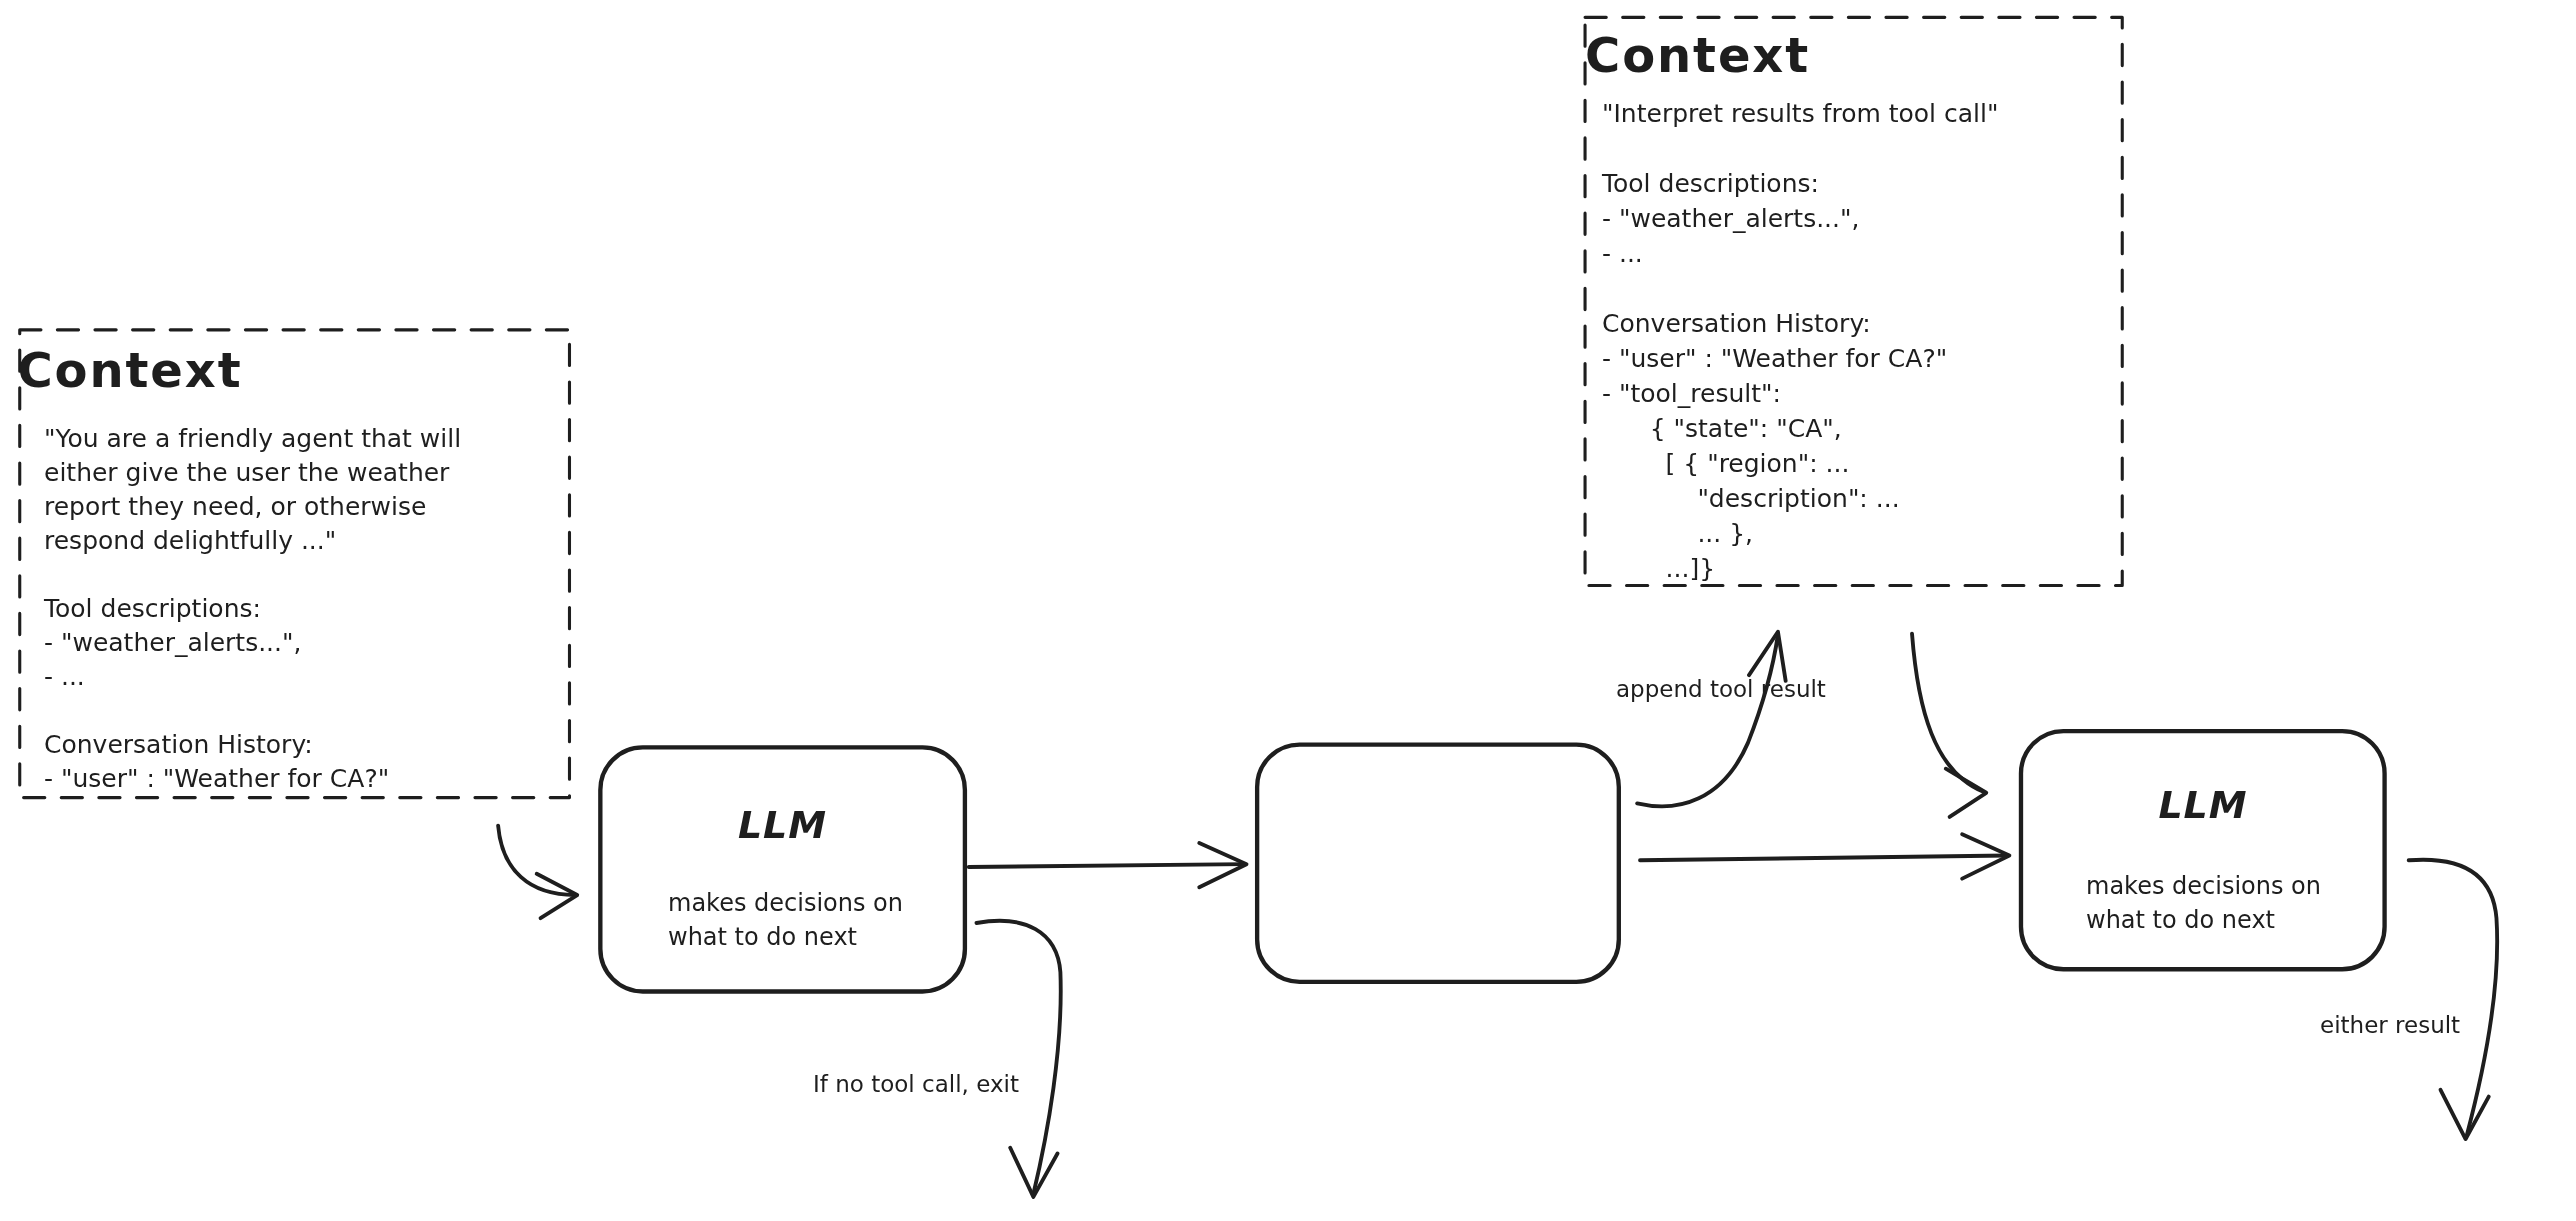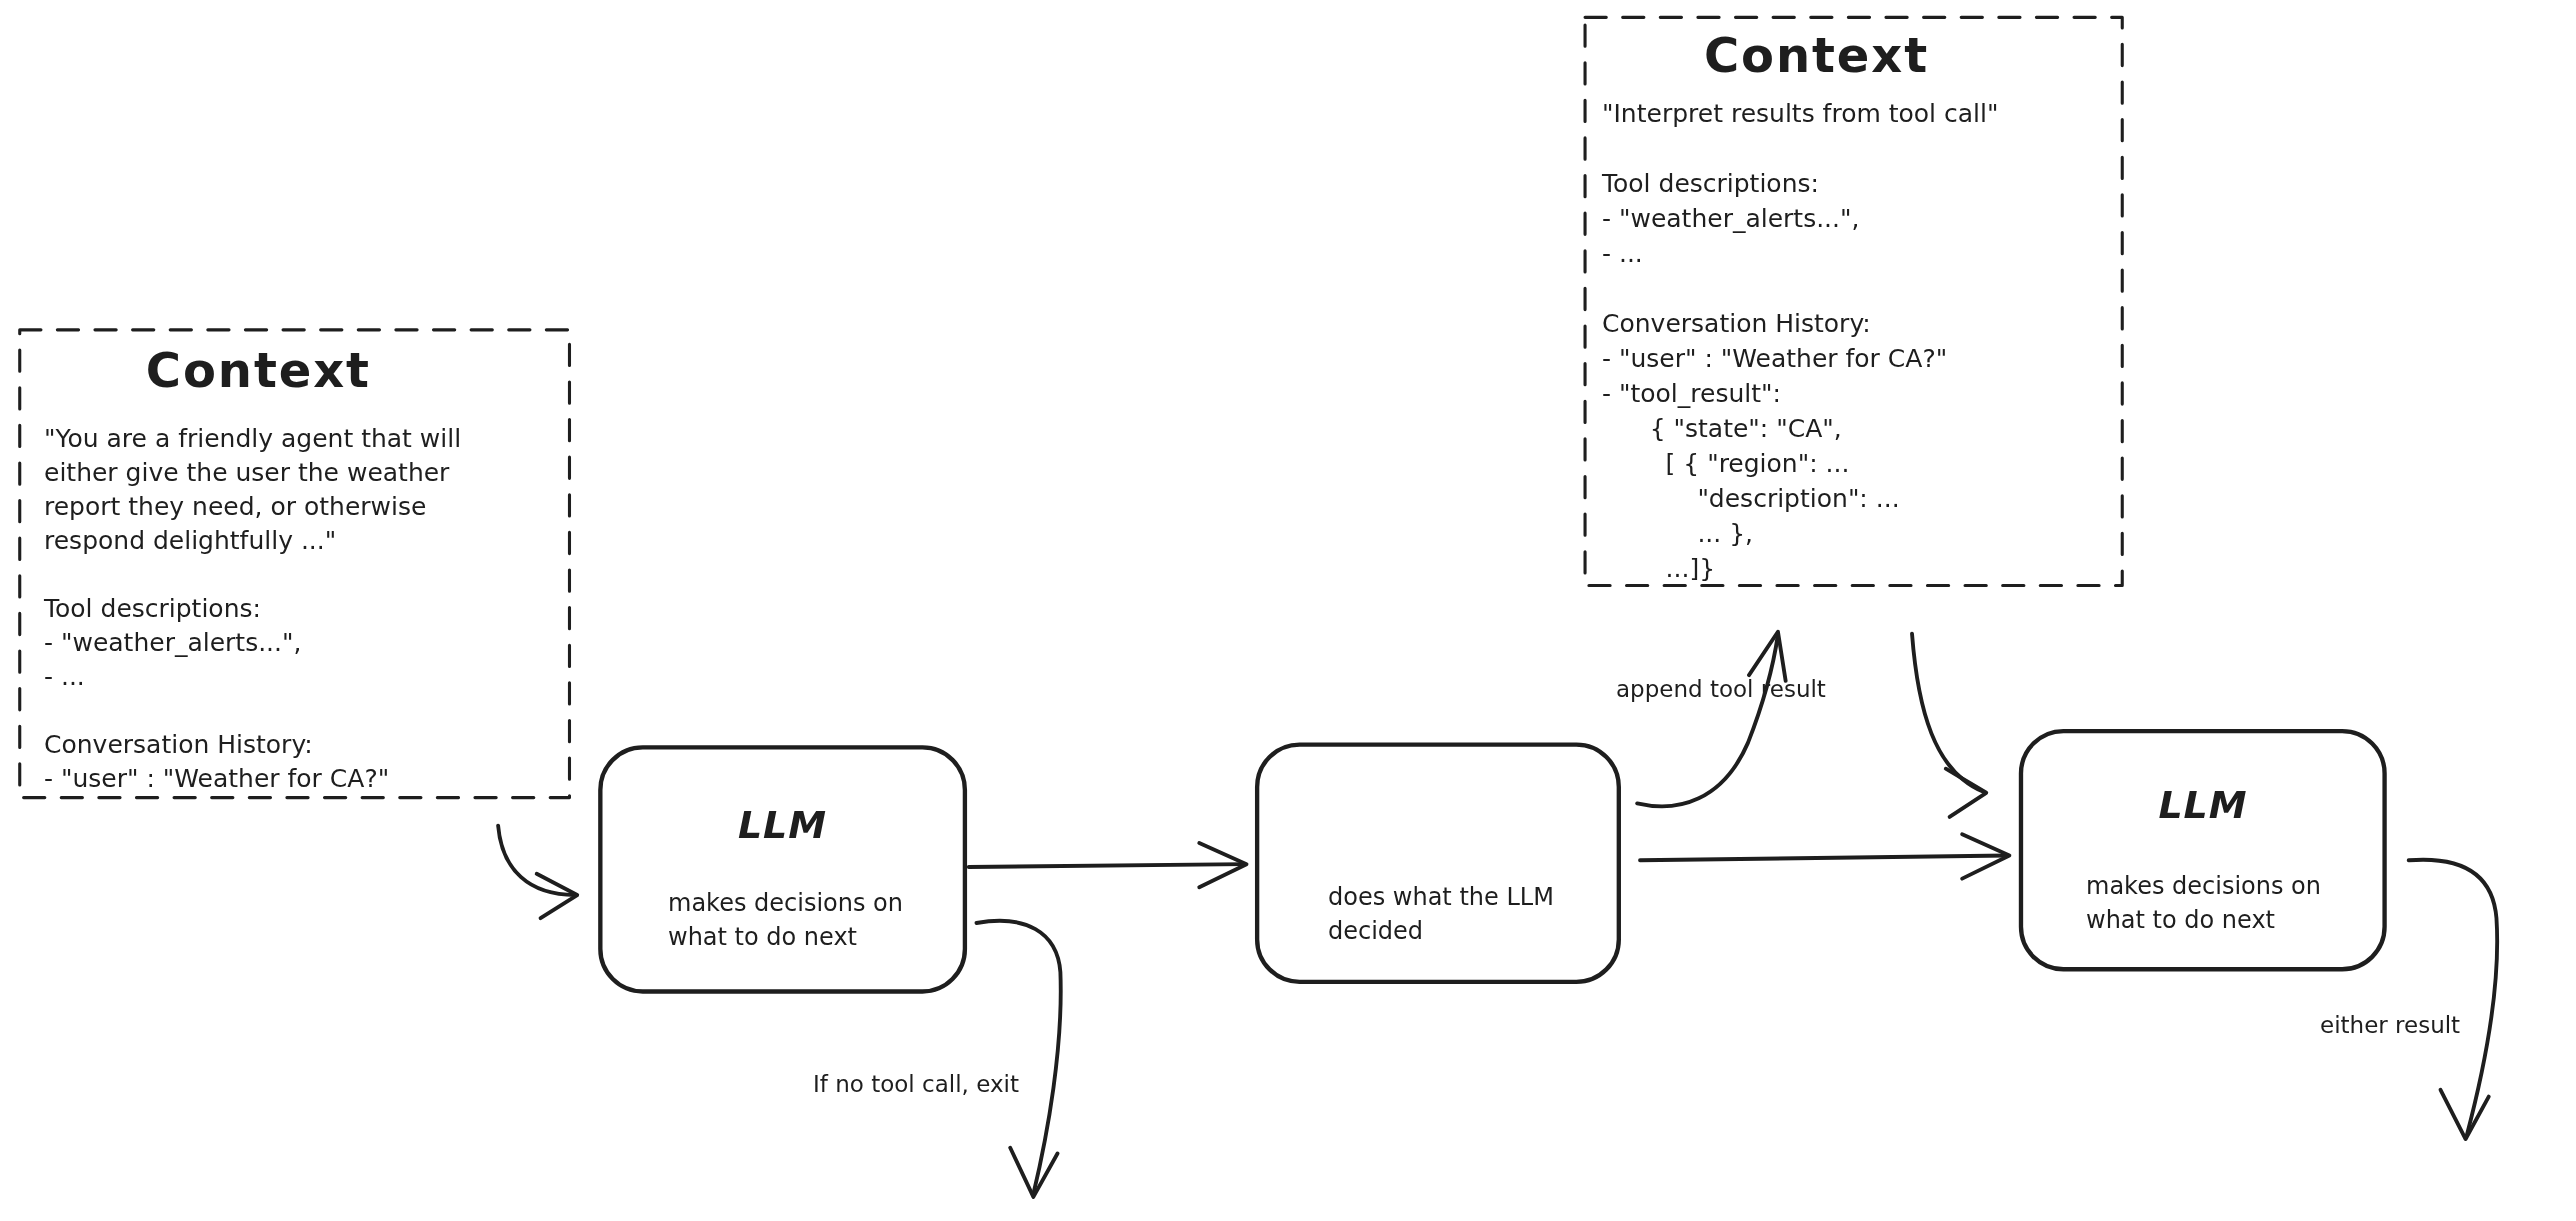--- a/index.html
+++ b/index.html
@@ -14,21 +14,21 @@
   }
   .underlay {
     position: absolute;
     left: 0; top: 0;
     width: 2576px; height: 1221px;
   }
   .txt { position: absolute; color: #1e1e1e; }
   .ctx-title {
     font-size: 48px;
     font-weight: 700;
-    text-align: center;
+    text-align: left;
     letter-spacing: 1.9px;
   }
   .node-title {
     font-size: 38px;
     font-weight: 700;
     text-align: center;
     letter-spacing: 1px;
   }
   .italic { font-style: italic; }
   .ctx-body {
@@ -122,22 +122,20 @@
       { "state": "CA",
         [ { "region": ...
             "description": ...
             ... },
         ...]}</div>
 
   <div class="txt node-title italic" style="left:600px; top:803px; width:365px;">LLM</div>
   <div class="txt node-sub" style="left:668px; top:886px;">makes decisions on
 what to do next</div>
 
-  <div class="txt node-sub" style="left:1328px; top:880px;">does what the LLM
-decided</div>
 
   <div class="txt node-title italic" style="left:2021px; top:783px; width:364px;">LLM</div>
   <div class="txt node-sub" style="left:2086px; top:869px;">makes decisions on
 what to do next</div>
 
   <div class="txt edge-label" style="left:1616px; top:676px;">append tool result</div>
   <div class="txt edge-label" style="left:813px; top:1039px;margin-top:32px;">If no tool call, exit</div>
   <div class="txt edge-label" style="left:2320px; top:1012px;">either result</div>
 
 </div>

